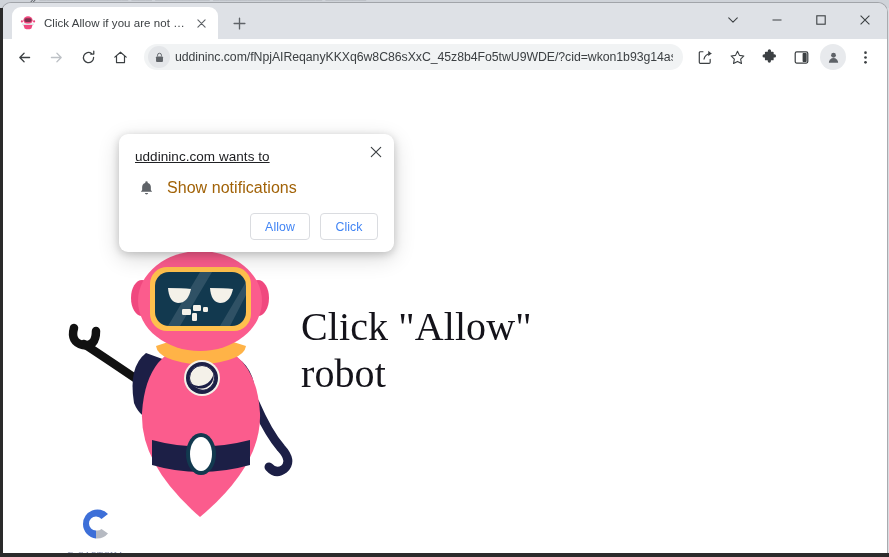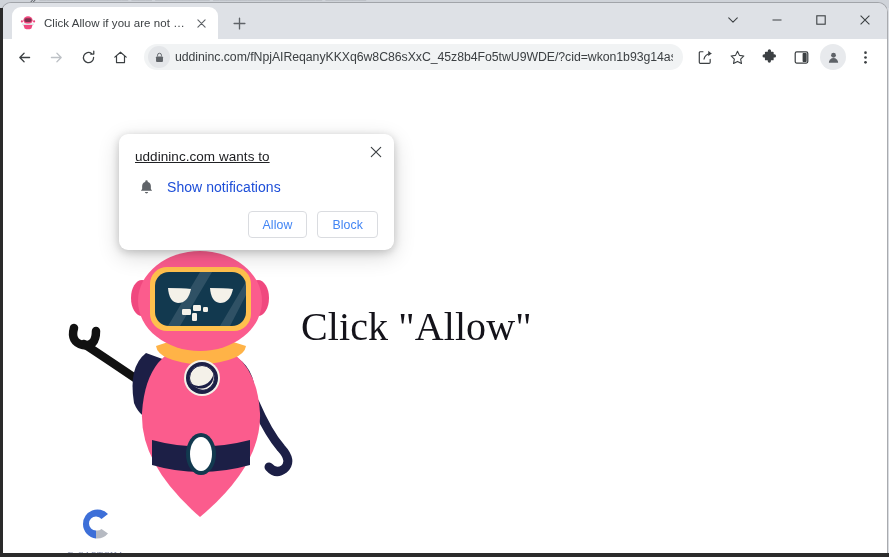--- a/index.html
+++ b/index.html
@@ -222,22 +222,22 @@
     display: flex;
     align-items: center;
     margin-top: 13px;
   }
   .bell-wrap {
     width: 22px; flex: 0 0 22px;
     display: flex; align-items: center; justify-content: center;
     margin-right: 10px;
   }
   .perm-permtext {
-    font-size: 14px;
-    color: #1d4ed8;
+    font-size: 16px;
+    color: #a16207;
     letter-spacing: .05px;
   }
   .perm-actions {
     display: flex;
     justify-content: flex-end;
     gap: 10px;
     margin-top: 16px;
   }
   .perm-btn {
     min-width: 58px;
@@ -505,20 +505,21 @@
           <circle cx="152" cy="135" r="12.5" fill="none" stroke="#1c1f46" stroke-width="1"></circle>
 
           <path d="M102 197 Q150 210 200 197 L200 222 Q150 236 102 222 Z" fill="#1c1f46"></path>
           <ellipse cx="151" cy="211" rx="15" ry="21" fill="#12394f"></ellipse>
           <ellipse cx="151" cy="211" rx="11" ry="17" fill="#ffffff"></ellipse>
         </svg>
       </div>
 
       <div class="headline">
         <div>Click "Allow"</div>
+        <div>robot</div>
       </div>
 
       <div class="captcha">
         <svg width="42" height="42" viewBox="0 0 42 42">
           <path d="M33 11 A14.5 14.5 0 0 0 8 21 A14.5 14.5 0 0 0 21 35.5 L21 27.5 A7 7 0 0 1 21 13.5 A7 7 0 0 1 26.5 16 Z" fill="#3d6fd8"></path>
           <path d="M21 35.5 A14.5 14.5 0 0 0 33 30.5 L26.5 26 A7 7 0 0 1 21 27.5 Z" fill="#b6bac2"></path>
         </svg>
         <div class="captcha-label">E-CAPTCHA</div>
       </div>
 
@@ -536,21 +537,21 @@
             <svg width="15" height="16" viewBox="0 0 16 17">
               <path d="M8 1.2 a1.35 1.35 0 0 1 1.35 1.35 v.5 a4.6 4.6 0 0 1 3.3 4.4 v3.1 l1.35 2.05 H2 l1.35 -2.05 V7.45 a4.6 4.6 0 0 1 3.3 -4.4 v-.5 A1.35 1.35 0 0 1 8 1.2 Z" fill="#5f6368"></path>
               <path d="M6.2 13.9 a1.85 1.85 0 0 0 3.6 0 Z" fill="#5f6368"></path>
             </svg>
           </div>
           <div class="perm-permtext">Show notifications</div>
         </div>
 
         <div class="perm-actions">
           <button class="perm-btn">Allow</button>
-          <button class="perm-btn">Block</button>
+          <button class="perm-btn">Click</button>
         </div>
       </div>
 
     </div>
   </div>
 
   <div class="left-edge"></div>
   <div class="bottom-edge"></div>
 
 </div>

